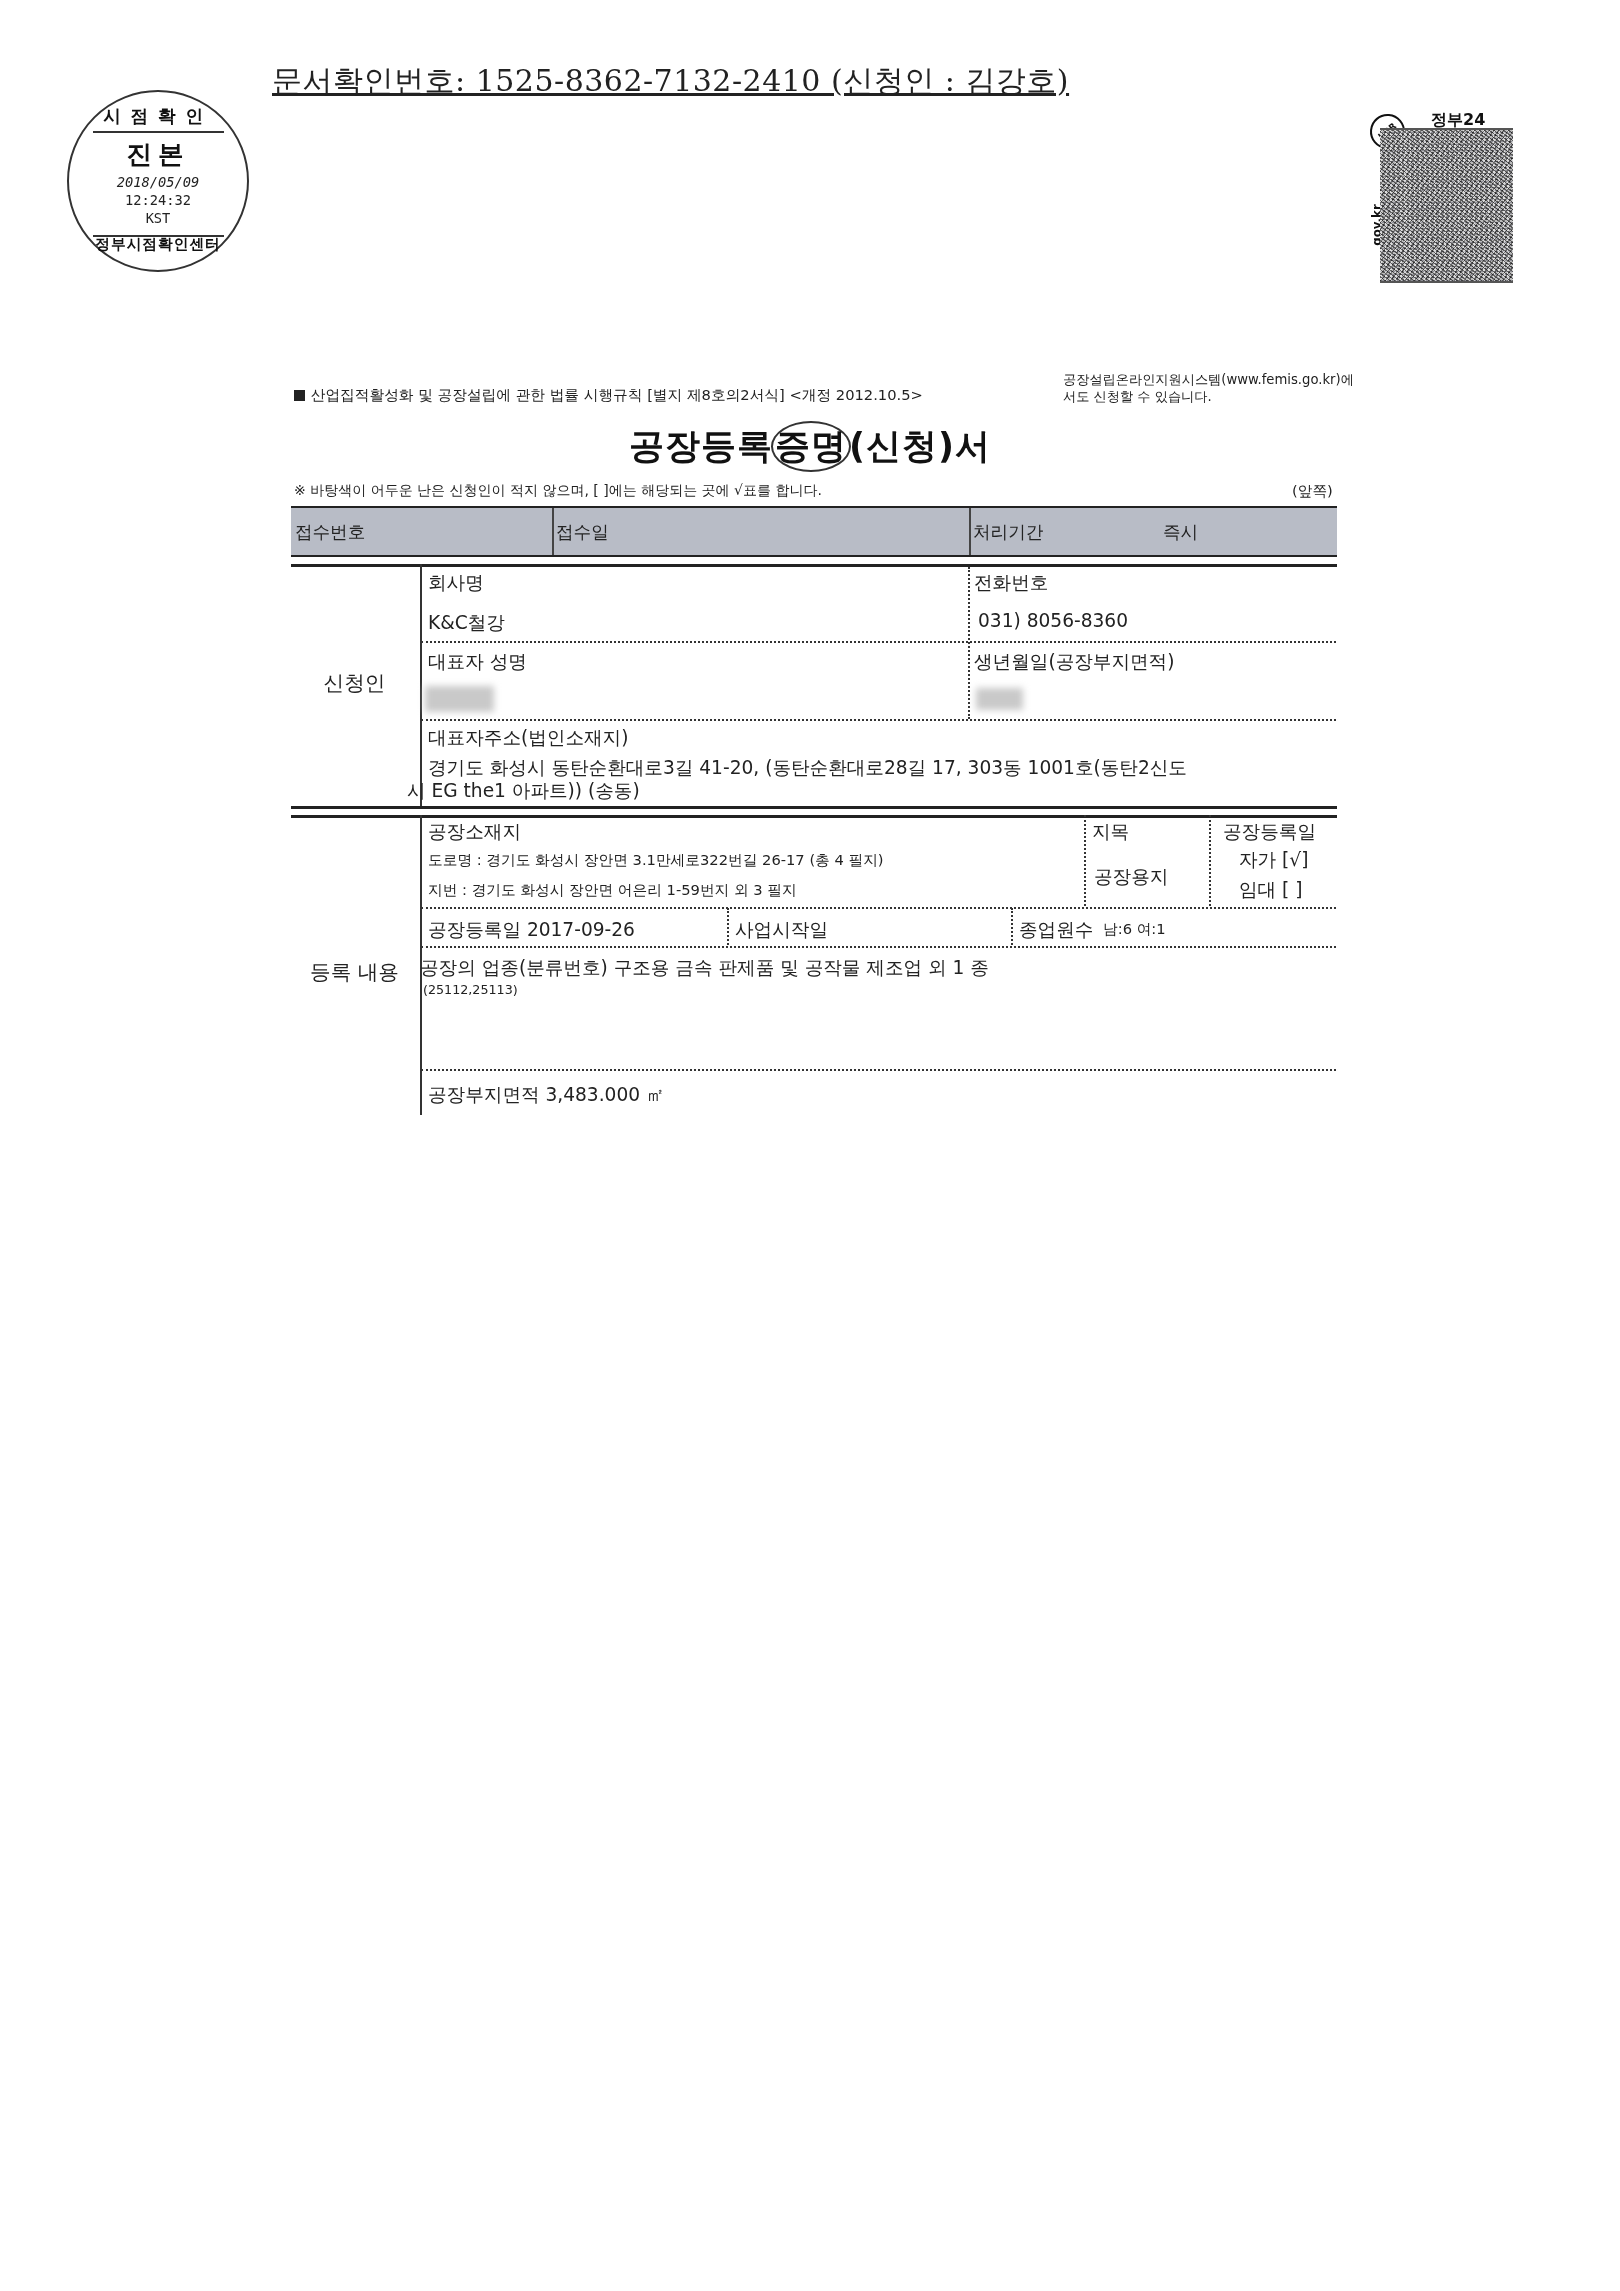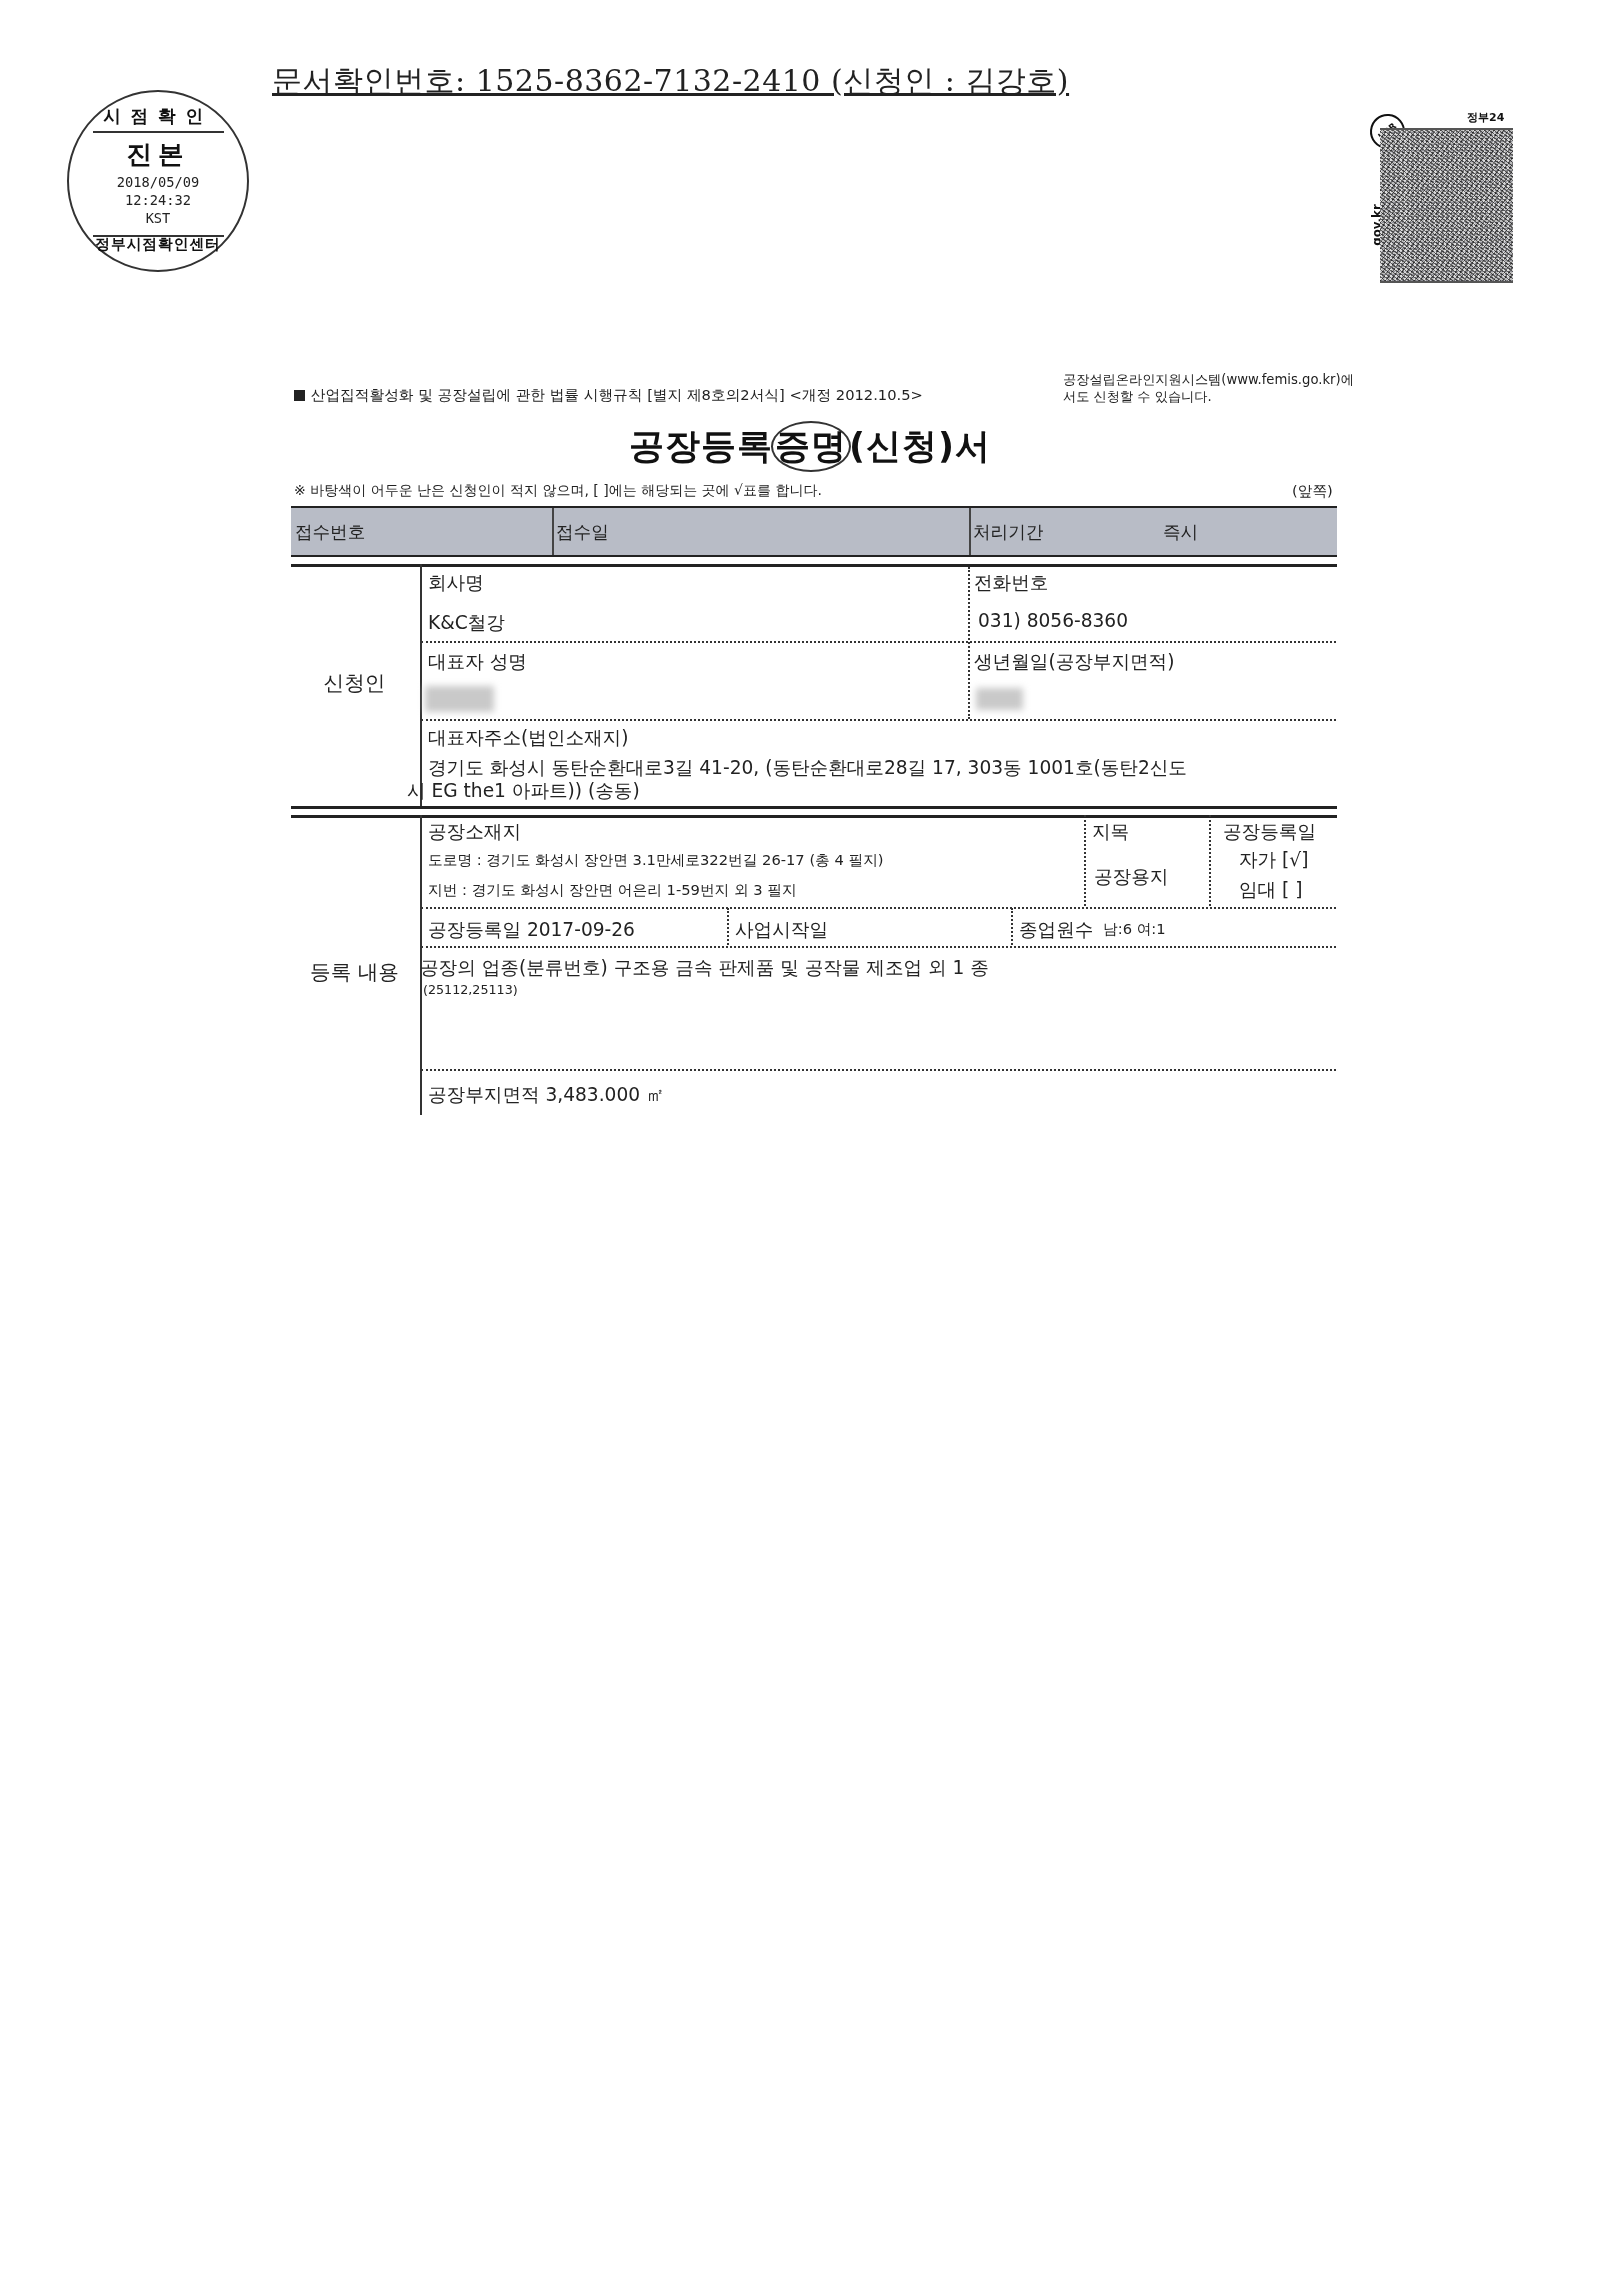--- a/index.html
+++ b/index.html
@@ -11,26 +11,26 @@
 
   
   #docno { left:272px; top:61px; font-size:30px; letter-spacing:0.5px; color:#222; }
 
   
   #stamp { left:67px; top:90px; width:178px; height:178px; border:2.9px solid #333; border-radius:50%; }
   #stamp .inner { position:absolute; left:23.5px; top:39px; width:131px; height:102px; border-top:2px solid #333; border-bottom:2px solid #333; }
   #stamp .top { position:absolute; left:0; right:0; top:11.8px; text-align:center; font-size:17.6px; letter-spacing:9.8px; font-weight:bold; }
   #stamp .mid { position:absolute; left:0; right:0; top:45px; text-align:center; font-size:25.5px; font-weight:bold; letter-spacing:5.9px; }
   #stamp .d1, #stamp .d2, #stamp .d3 { position:absolute; left:0; right:0; text-align:center; font-size:13.7px; color:#222; }
-  #stamp .d1 { top:82px; } #stamp .d2 { top:100px; } #stamp .d3 { top:118px; }
+  #stamp .d1 { top:82px;font-style:italic; } #stamp .d2 { top:100px; } #stamp .d3 { top:118px; }
   #stamp .bot { position:absolute; left:0; right:0; top:143px; text-align:center; font-size:14.7px; font-weight:bold; letter-spacing:1px; }
 
   
   #gov24 { left:1370px; top:110px; width:147px; height:169px; }
-  #gov24 .lbl { position:absolute; left:61px; top:0; font-size:11px; font-weight:bold;margin-left:36px; }
+  #gov24 .lbl { position:absolute; left:61px; top:0; font-size:16px; font-weight:bold; }
   #gov24 .kor { position:absolute; left:0; top:3.9px; width:31px; height:31px; border:2.9px solid #111; border-radius:50%; font-size:8.8px; font-weight:bold; text-align:center; line-height:31px; transform:rotate(-40deg); }
   #gov24 .url { position:absolute; left:-13.7px; top:108px; font-size:11.8px; font-weight:bold; transform:rotate(-90deg); }
   #gov24 .code { position:absolute; left:9.8px; top:17.6px; width:133px; height:151px; border-top:2.9px solid #555; border-bottom:2.9px solid #555; }
 
   .noise {
     background-color:#bbb;
     background-image:
       repeating-linear-gradient(37deg, rgba(0,0,0,.55) 0 1px, transparent 1px 2.9px),
       repeating-linear-gradient(-53deg, rgba(0,0,0,.45) 0 1px, transparent 1px 3.9px),
       repeating-linear-gradient(90deg, rgba(255,255,255,.5) 0 2px, transparent 2px 4.9px),

